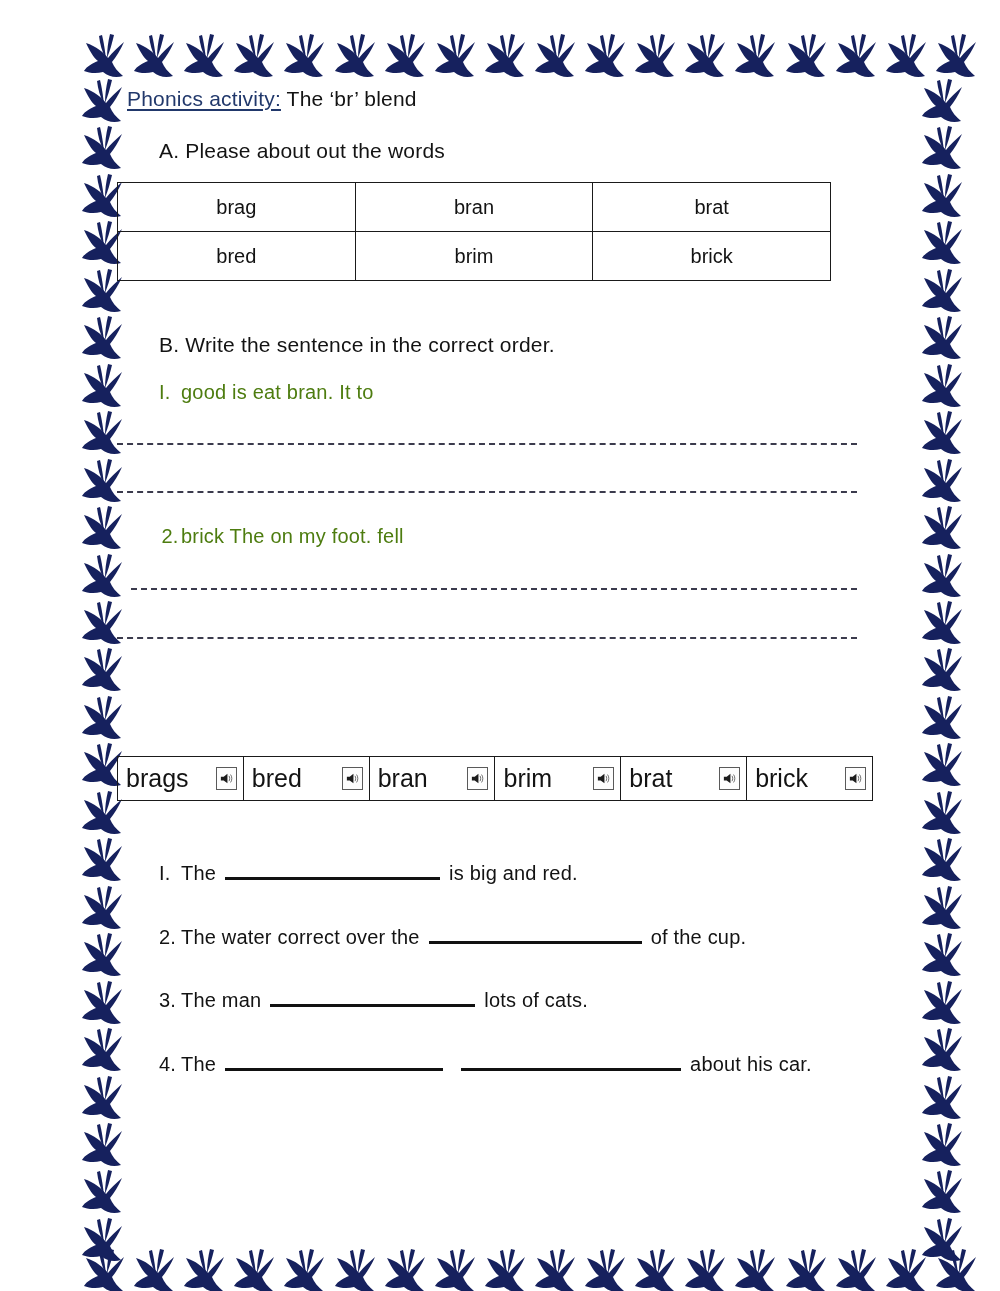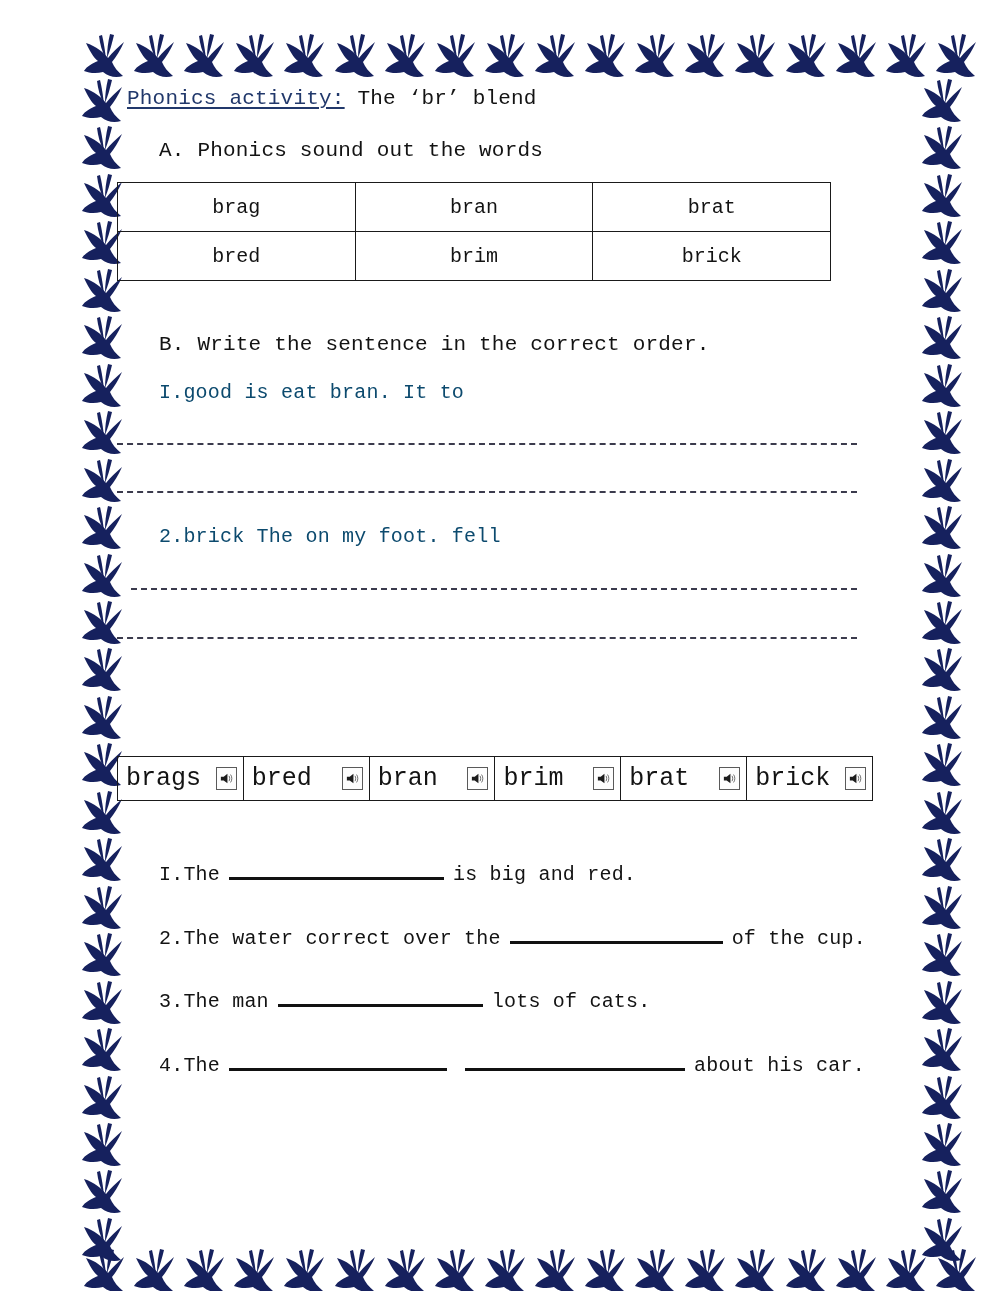--- a/index.html
+++ b/index.html
@@ -10,21 +10,20 @@
   }
   body {
     font-family: "Liberation Sans", sans-serif;
   }
   #page {
     position: relative;
     width: 1000px;
     height: 1291px;
     background: #ffffff;
     overflow: hidden;
-    font-family: Liberation Mono, monospace;
   }
 
   
   .border-band {
     position: absolute;
     pointer-events: none;
     display: flex;
     overflow: hidden;
   }
   .border-top {
@@ -123,21 +122,21 @@
     vertical-align: middle;
     font-size: 20px;
     color: #131313;
     padding: 0;
   }
 
   
   .b-item {
     position: absolute;
     font-size: 20px;
-    color: #0c4a6e;
+    color: #4d7c0f;
     white-space: nowrap;
     letter-spacing: 0.2px;
   }
   .b-item-1 { left: 159px; top: 381px; }
   .b-item-2 { left: 159px; top: 525px; text-align: center; }
 
   .dash-line {
     position: absolute;
     height: 0;
     border-top: 2px dashed #3b3b4d;
@@ -1001,21 +1000,21 @@
         </svg>
       </div>
     </div>
 
   <div class="content">
 
     <div class="title-line">
       <span class="title-em">Phonics activity:</span><span class="title-rest"> The ‘br’ blend</span>
     </div>
 
-    <div class="prompt prompt-a">A.  Phonics sound out the words</div>
+    <div class="prompt prompt-a">A.  Please about out the words</div>
 
     <table class="word-table">
       <tbody>
         <tr>
           <td>brag</td>
           <td>bran</td>
           <td>brat</td>
         </tr>
         <tr>
           <td>bred</td>

